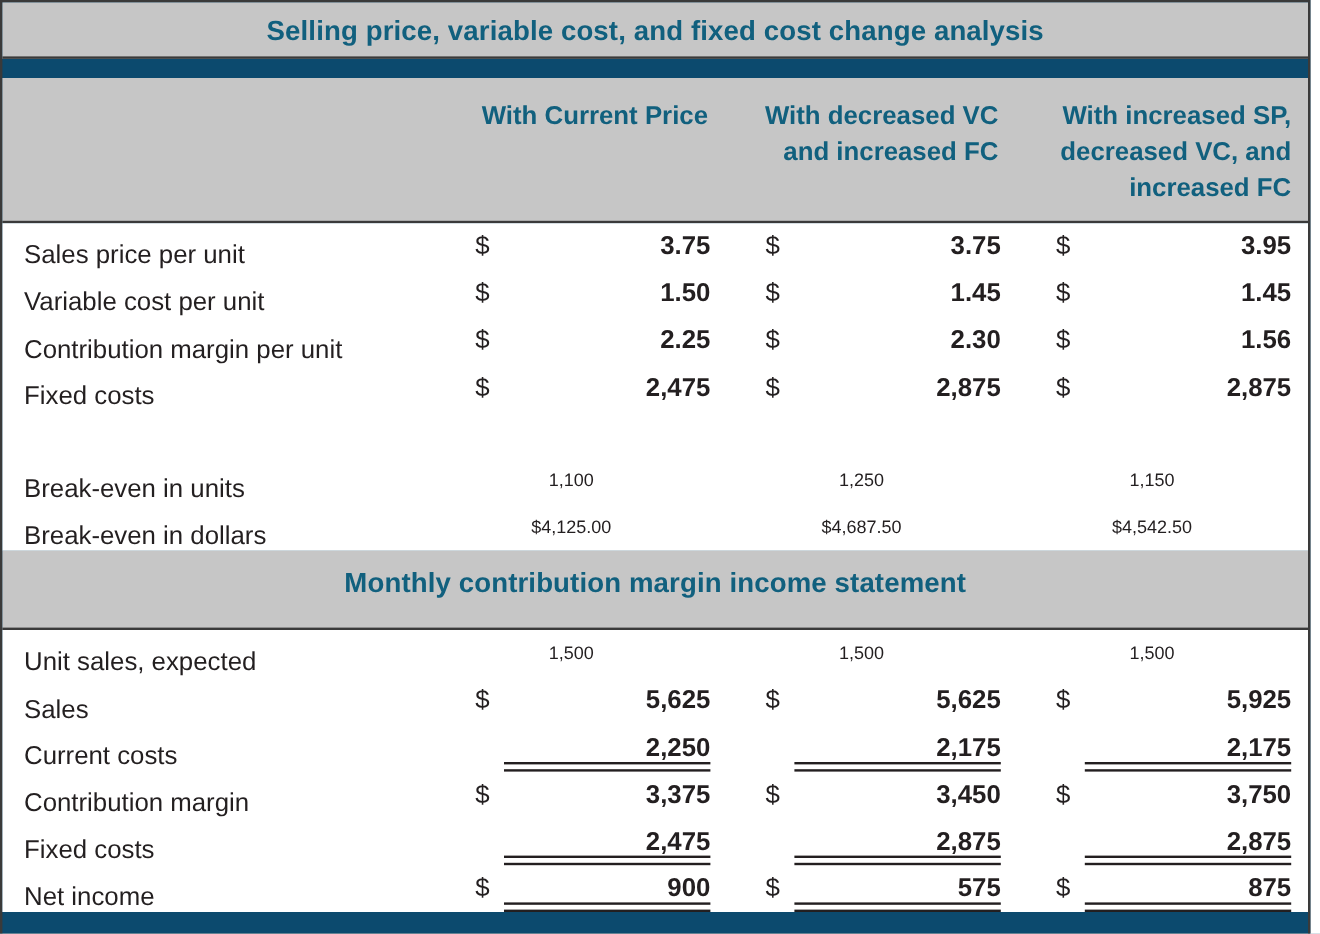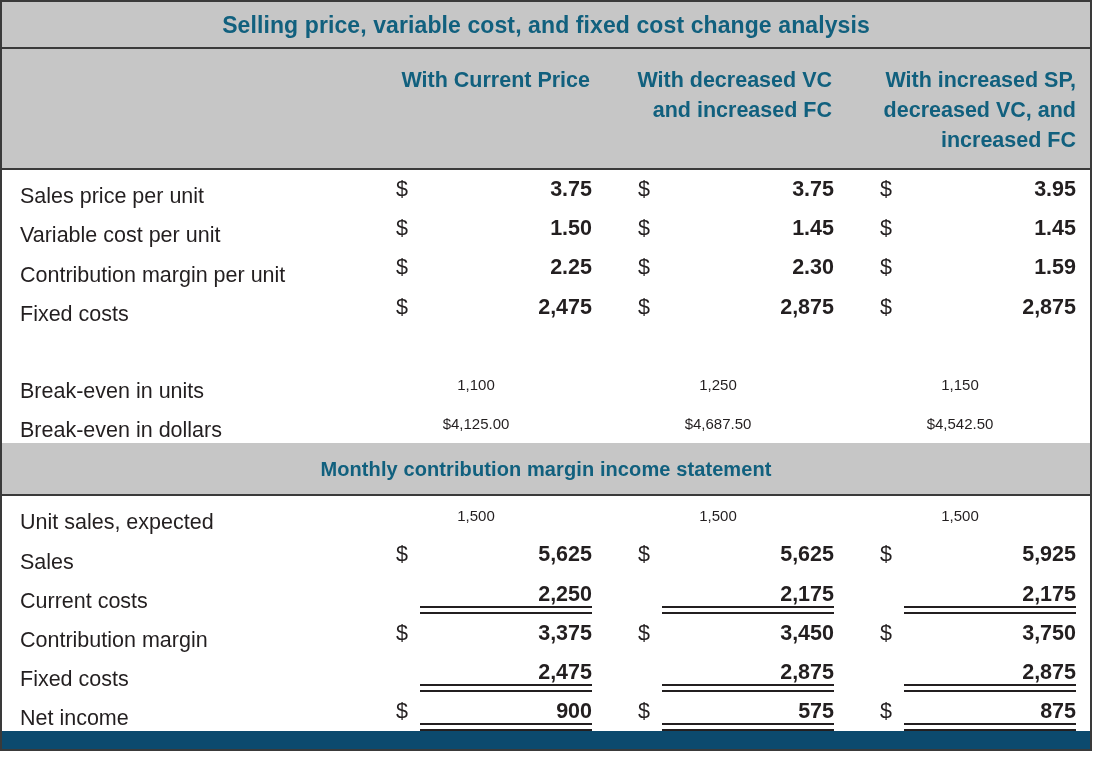--- a/index.html
+++ b/index.html
@@ -30,29 +30,30 @@
     color: #11607e;
     font-weight: bold;
     font-size: 23px;
     text-align: center;
     letter-spacing: .1px;
     padding: 8px 0 9px 0;
     border-bottom: 2px solid #3a3a3a;
     box-sizing: border-box;
   }
   .band.analysis { height: 47px; line-height: 30px; }
-  .band.income   { height: 53px; line-height: 36px; font-size: 20px; }
+  .band.income   { height: 66px; line-height: 36px; font-size: 23px; }
 
   
   .colhead {
     display: flex;
     background: #c6c6c6;
     border-bottom: 2px solid #3a3a3a;
     height: 121px;
     box-sizing: border-box;
+    margin-top: 16px;
   }
   .colhead .label-cell { width: 366px; flex: none; }
   .colhead .col {
     width: 242px;
     flex: none;
     color: #11607e;
     font-weight: bold;
     font-size: 21.5px;
     line-height: 30px;
     text-align: right;
@@ -208,21 +209,21 @@
         </div>
         <div class="cell col2">
           <div class="money">
             <span class="cur">$</span>
             <span class="amt">2.30</span>
           </div>
         </div>
         <div class="cell col3">
           <div class="money">
             <span class="cur">$</span>
-            <span class="amt">1.59</span>
+            <span class="amt">1.56</span>
           </div>
         </div>
       </div>
       <div class="row">
         <div class="rlabel">Fixed costs</div>
         <div class="cell col1">
           <div class="money">
             <span class="cur">$</span>
             <span class="amt">2,475</span>
           </div>

